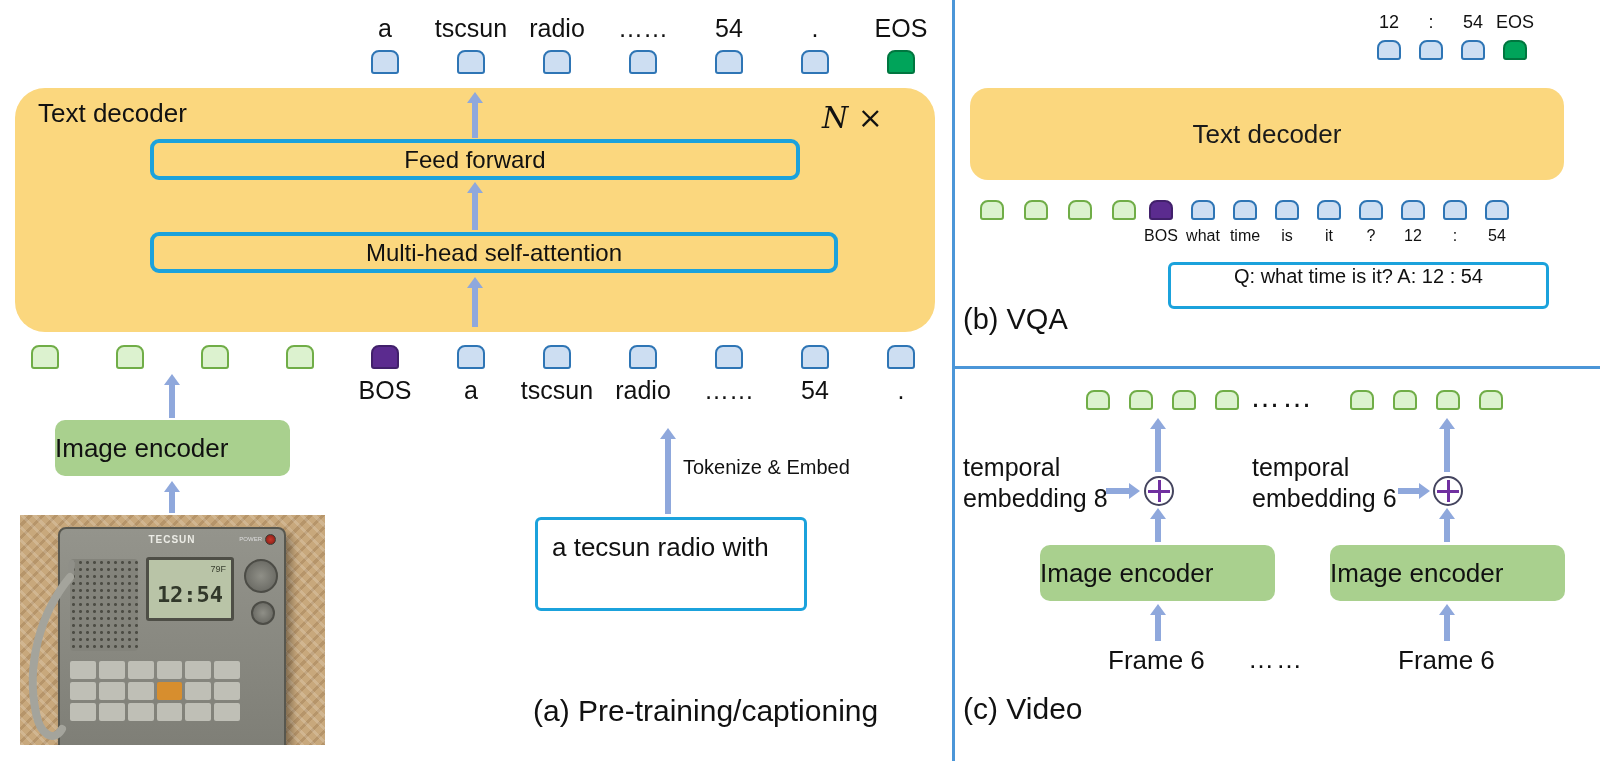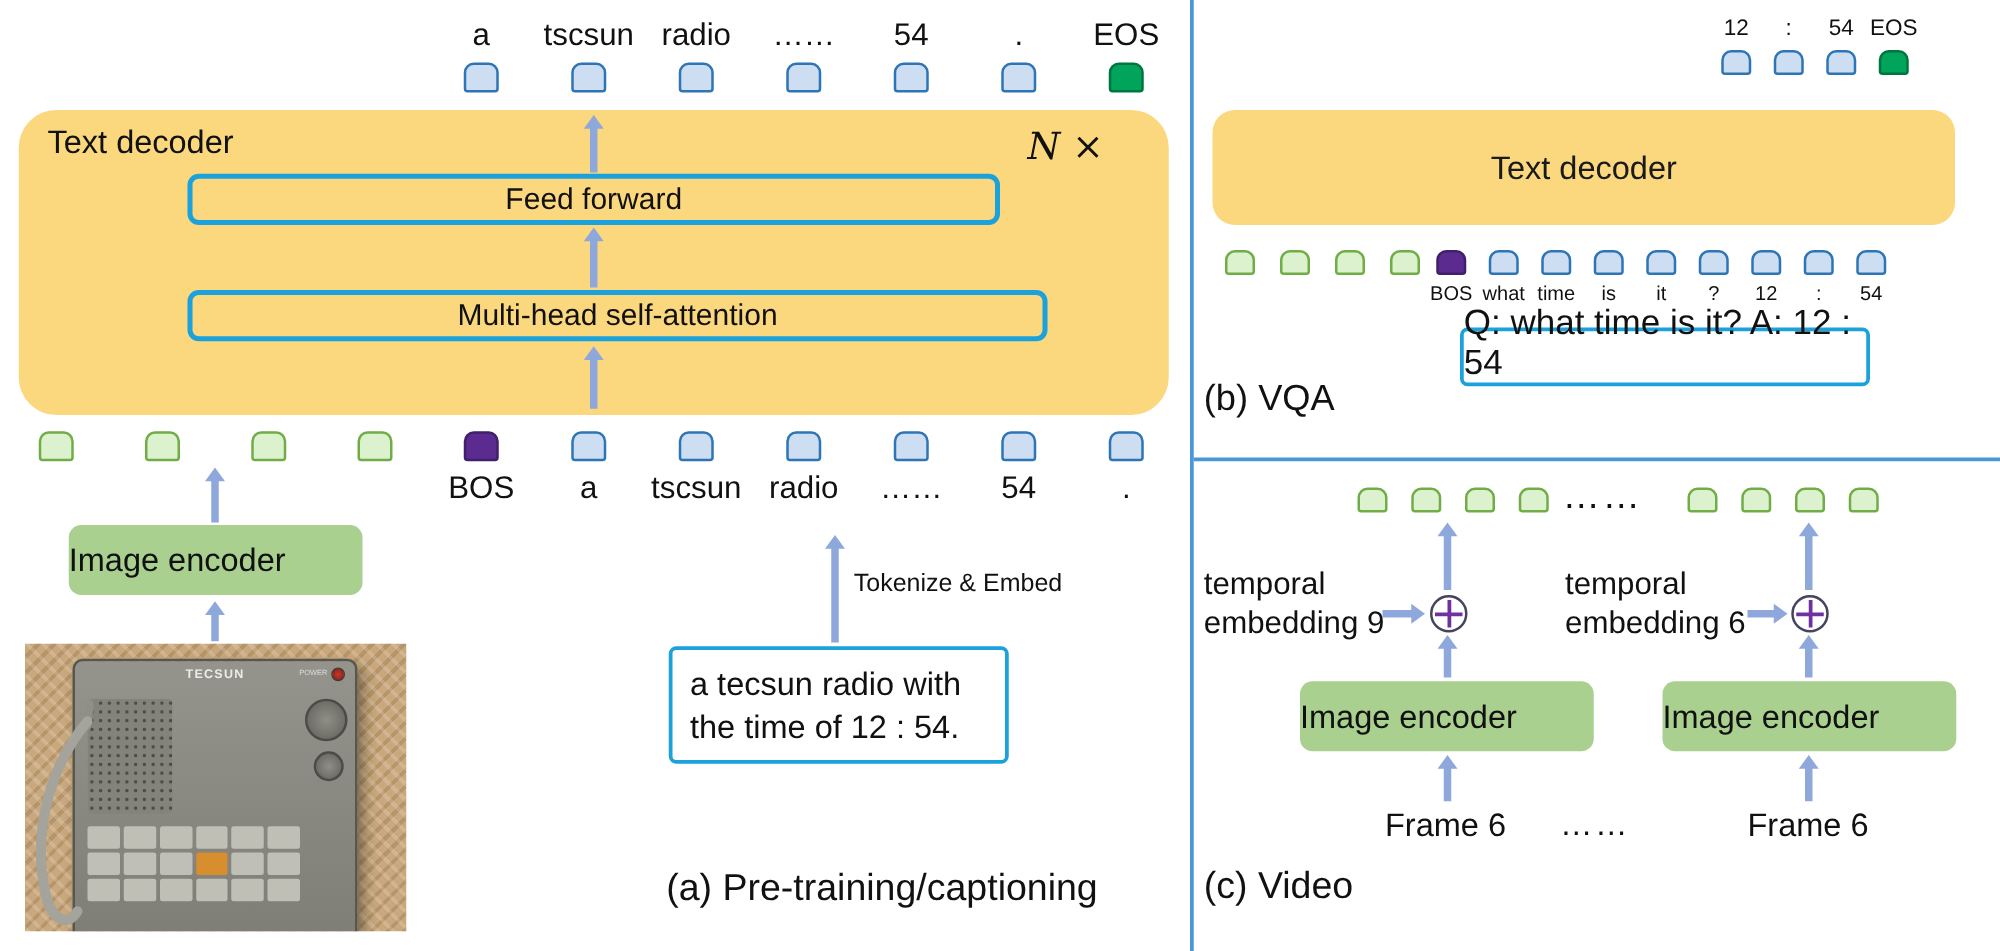--- a/index.html
+++ b/index.html
@@ -208,29 +208,32 @@
   <span>Image encoder</span>
 </div>
 
 <div class="arrow-up" style="left:164px;top:481px;height:32px"></div>
 
 <span class="lbl" style="left:683px;top:456px">Tokenize &amp; Embed</span>
 <div class="arrow-up" style="left:660px;top:428px;height:86px"></div>
 
 <div class="bluebox" style="left:535px;top:517px;width:272px;height:94px;padding:10px 14px;font-size:26px;line-height:1.32">
   <div>a tecsun radio with</div>
-  <div>the time of 12 : 54.</div>
 </div>
 
 <div class="photo">
   <div class="radio">
     <span class="brand">TECSUN</span>
     <span class="power">POWER</span>
     <span class="power-dot"></span>
     <div class="speaker"></div>
+    <div class="lcd">
+      <span class="temp">79F</span>
+      <span class="time">12:54</span>
+    </div>
     <div class="knob k1"></div>
     <div class="knob k2"></div>
     <div class="keypad">
       <i></i>
         <i></i>
         <i></i>
         <i></i>
         <i></i>
         <i></i>
       <i></i>
@@ -329,21 +332,21 @@
     <div class="col">
       <div class="token text"></div>
       <span class="tok-label">:</span>
     </div>
     <div class="col">
       <div class="token text"></div>
       <span class="tok-label">54</span>
     </div>
   </div>
 
-<div class="bluebox" style="left:1168px;top:262px;width:328px;height:47px;display:flex;align-items:flex-end;justify-content:center;font-size:28px">
+<div class="bluebox" style="left:1168px;top:262px;width:381px;height:47px;display:flex;align-items:flex-start;justify-content:center;font-size:20px">
   <span>Q: what time is it? A: 12 : 54</span>
 </div>
 
 <div class="caption" style="left:963px;top:303px;font-size:29px">(b) VQA</div>
 
 <div class="token-row sm" style="left:1076px;top:390px;--colw:43px">
     <div class="col">
       <div class="token image"></div>
     </div>
     <div class="col">
@@ -367,21 +370,21 @@
     <div class="col">
       <div class="token image"></div>
     </div>
     <div class="col">
       <div class="token image"></div>
     </div>
   </div>
 
 <div class="two-line" style="left:963px;top:452px">
   <div>temporal</div>
-  <div>embedding 9</div>
+  <div>embedding 8</div>
 </div>
 <div class="two-line" style="left:1252px;top:452px">
   <div>temporal</div>
   <div>embedding 6</div>
 </div>
 
 <div class="arrow-up" style="left:1150px;top:418px;height:54px"></div>
 <div class="arrow-right" style="left:1106px;top:483px;width:34px"></div>
 <div class="oplus" style="left:1144px;top:476px"></div>
 <div class="arrow-up" style="left:1150px;top:508px;height:34px"></div>

